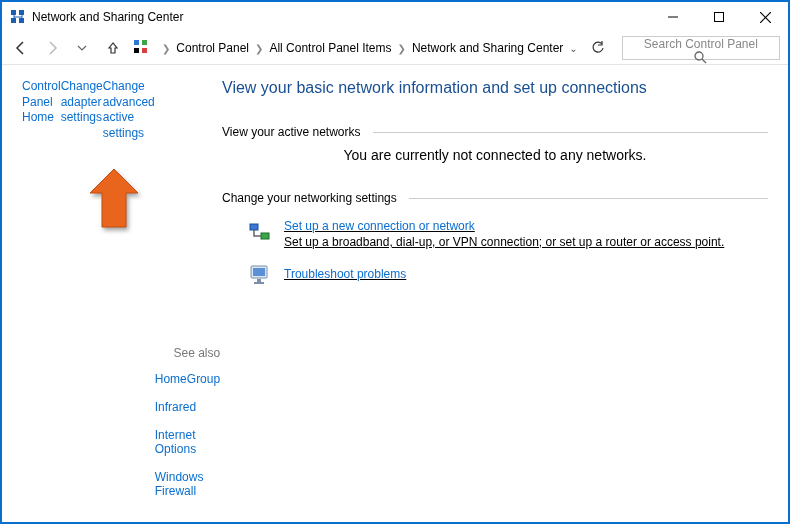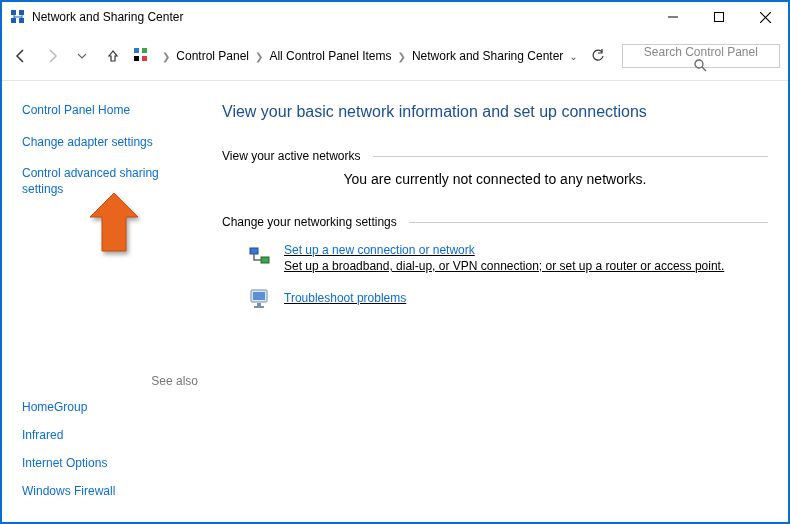--- a/index.html
+++ b/index.html
@@ -1,17 +1,17 @@
 <!DOCTYPE html>
 <html><head>
 <meta charset="utf-8">
 <style>
   * { box-sizing: border-box; margin: 0; padding: 0; }
   html, body { width: 790px; height: 524px; font-family: "Segoe UI", Tahoma, sans-serif; font-size: 12px; color: #000; background: #fff; }
-  .window { width: 790px; height: 524px; border: 2px solid #0a6ecf; display: flex; flex-direction: column; position: relative; overflow: hidden; gap: 8px; }
+  .window { width: 790px; height: 524px; border: 2px solid #0a6ecf; display: flex; flex-direction: column; position: relative; overflow: hidden; }
 
   
   .titlebar { height: 30px; display: flex; align-items: center; padding: 0 0 0 8px; }
   .titlebar .title-icon { width: 16px; height: 16px; margin-right: 6px; display: inline-block; }
   .titlebar .title-text { font-size: 12px; }
   .titlebar .spacer { flex: 1; }
   .titlebar .ctl { width: 46px; height: 30px; display: flex; align-items: center; justify-content: center; }
   .titlebar .ctl svg { display: block; }
 
   
@@ -24,21 +24,21 @@
   .bc-tail { flex: 1; display: flex; align-items: center; justify-content: flex-end; gap: 10px; padding-right: 6px; }
   .refresh { width: 20px; height: 20px; display: flex; align-items: center; justify-content: center; }
   .searchbox { width: 168px; height: 24px; border: 1px solid #ccc; display: flex; align-items: center; padding: 0 6px; font-size: 12px; color: #888; flex-direction: column; }
   .searchbox .search-ph { flex: 1; color: #888; font-style: normal; }
   .searchbox .search-icon { color: #666; }
 
   .divider { height: 1px; background: #e5e5e5; }
 
   
   .body { flex: 1; display: flex; }
-  .sidebar { width: 210px; padding: 14px 14px 10px 20px; display: flex; flex-direction: column; position: relative; }
+  .sidebar { width: 210px; padding: 14px 14px 10px 20px; display: flex; flex-direction: row; position: relative; }
   .sidebar a.link { color: #0a6ecf; font-size: 12px; margin-bottom: 16px; text-decoration: none; display: block; line-height: 1.3; }
   .sidebar .seealso-block { margin-top: auto; }
   .sidebar .seealso-hdr { color: #777; font-size: 12px; margin-bottom: 12px; text-align: right; }
   .sidebar a.seealso { color: #0a6ecf; font-size: 12px; display: block; margin-bottom: 14px; text-decoration: none; }
 
   .arrow-callout { position: absolute; left: 84px; top: 102px; pointer-events: none; filter: drop-shadow(2px 3px 2px rgba(0,0,0,0.35)); }
 
   .content { flex: 1; padding: 14px 20px 10px 10px; }
   .heading { color: #1a4f92; font-size: 16px; margin-bottom: 18px; }
   .section { margin-bottom: 20px; margin-top: 28px; }
@@ -144,21 +144,21 @@
     </div>
   </div>
 
   <div class="divider"></div>
 
   <div class="body">
 
     <div class="sidebar">
       <a class="link" href="#">Control Panel Home</a>
       <a class="link" href="#">Change adapter settings</a>
-      <a class="link" href="#">Control advanced sharing settings</a>
+      <a class="link" href="#">Change advanced active settings</a>
 
       <svg class="arrow-callout" width="56" height="64" viewBox="0 0 56 64">
         <path d="M28 2 L52 26 L40 26 L40 60 L16 60 L16 26 L4 26 Z" fill="#e9641c" stroke="#c24f10" stroke-width="1"></path>
       </svg>
 
       <div class="seealso-block">
         <div class="seealso-hdr">See also</div>
         <a class="seealso" href="#">HomeGroup</a>
         <a class="seealso" href="#">Infrared</a>
         <a class="seealso" href="#">Internet Options</a>

